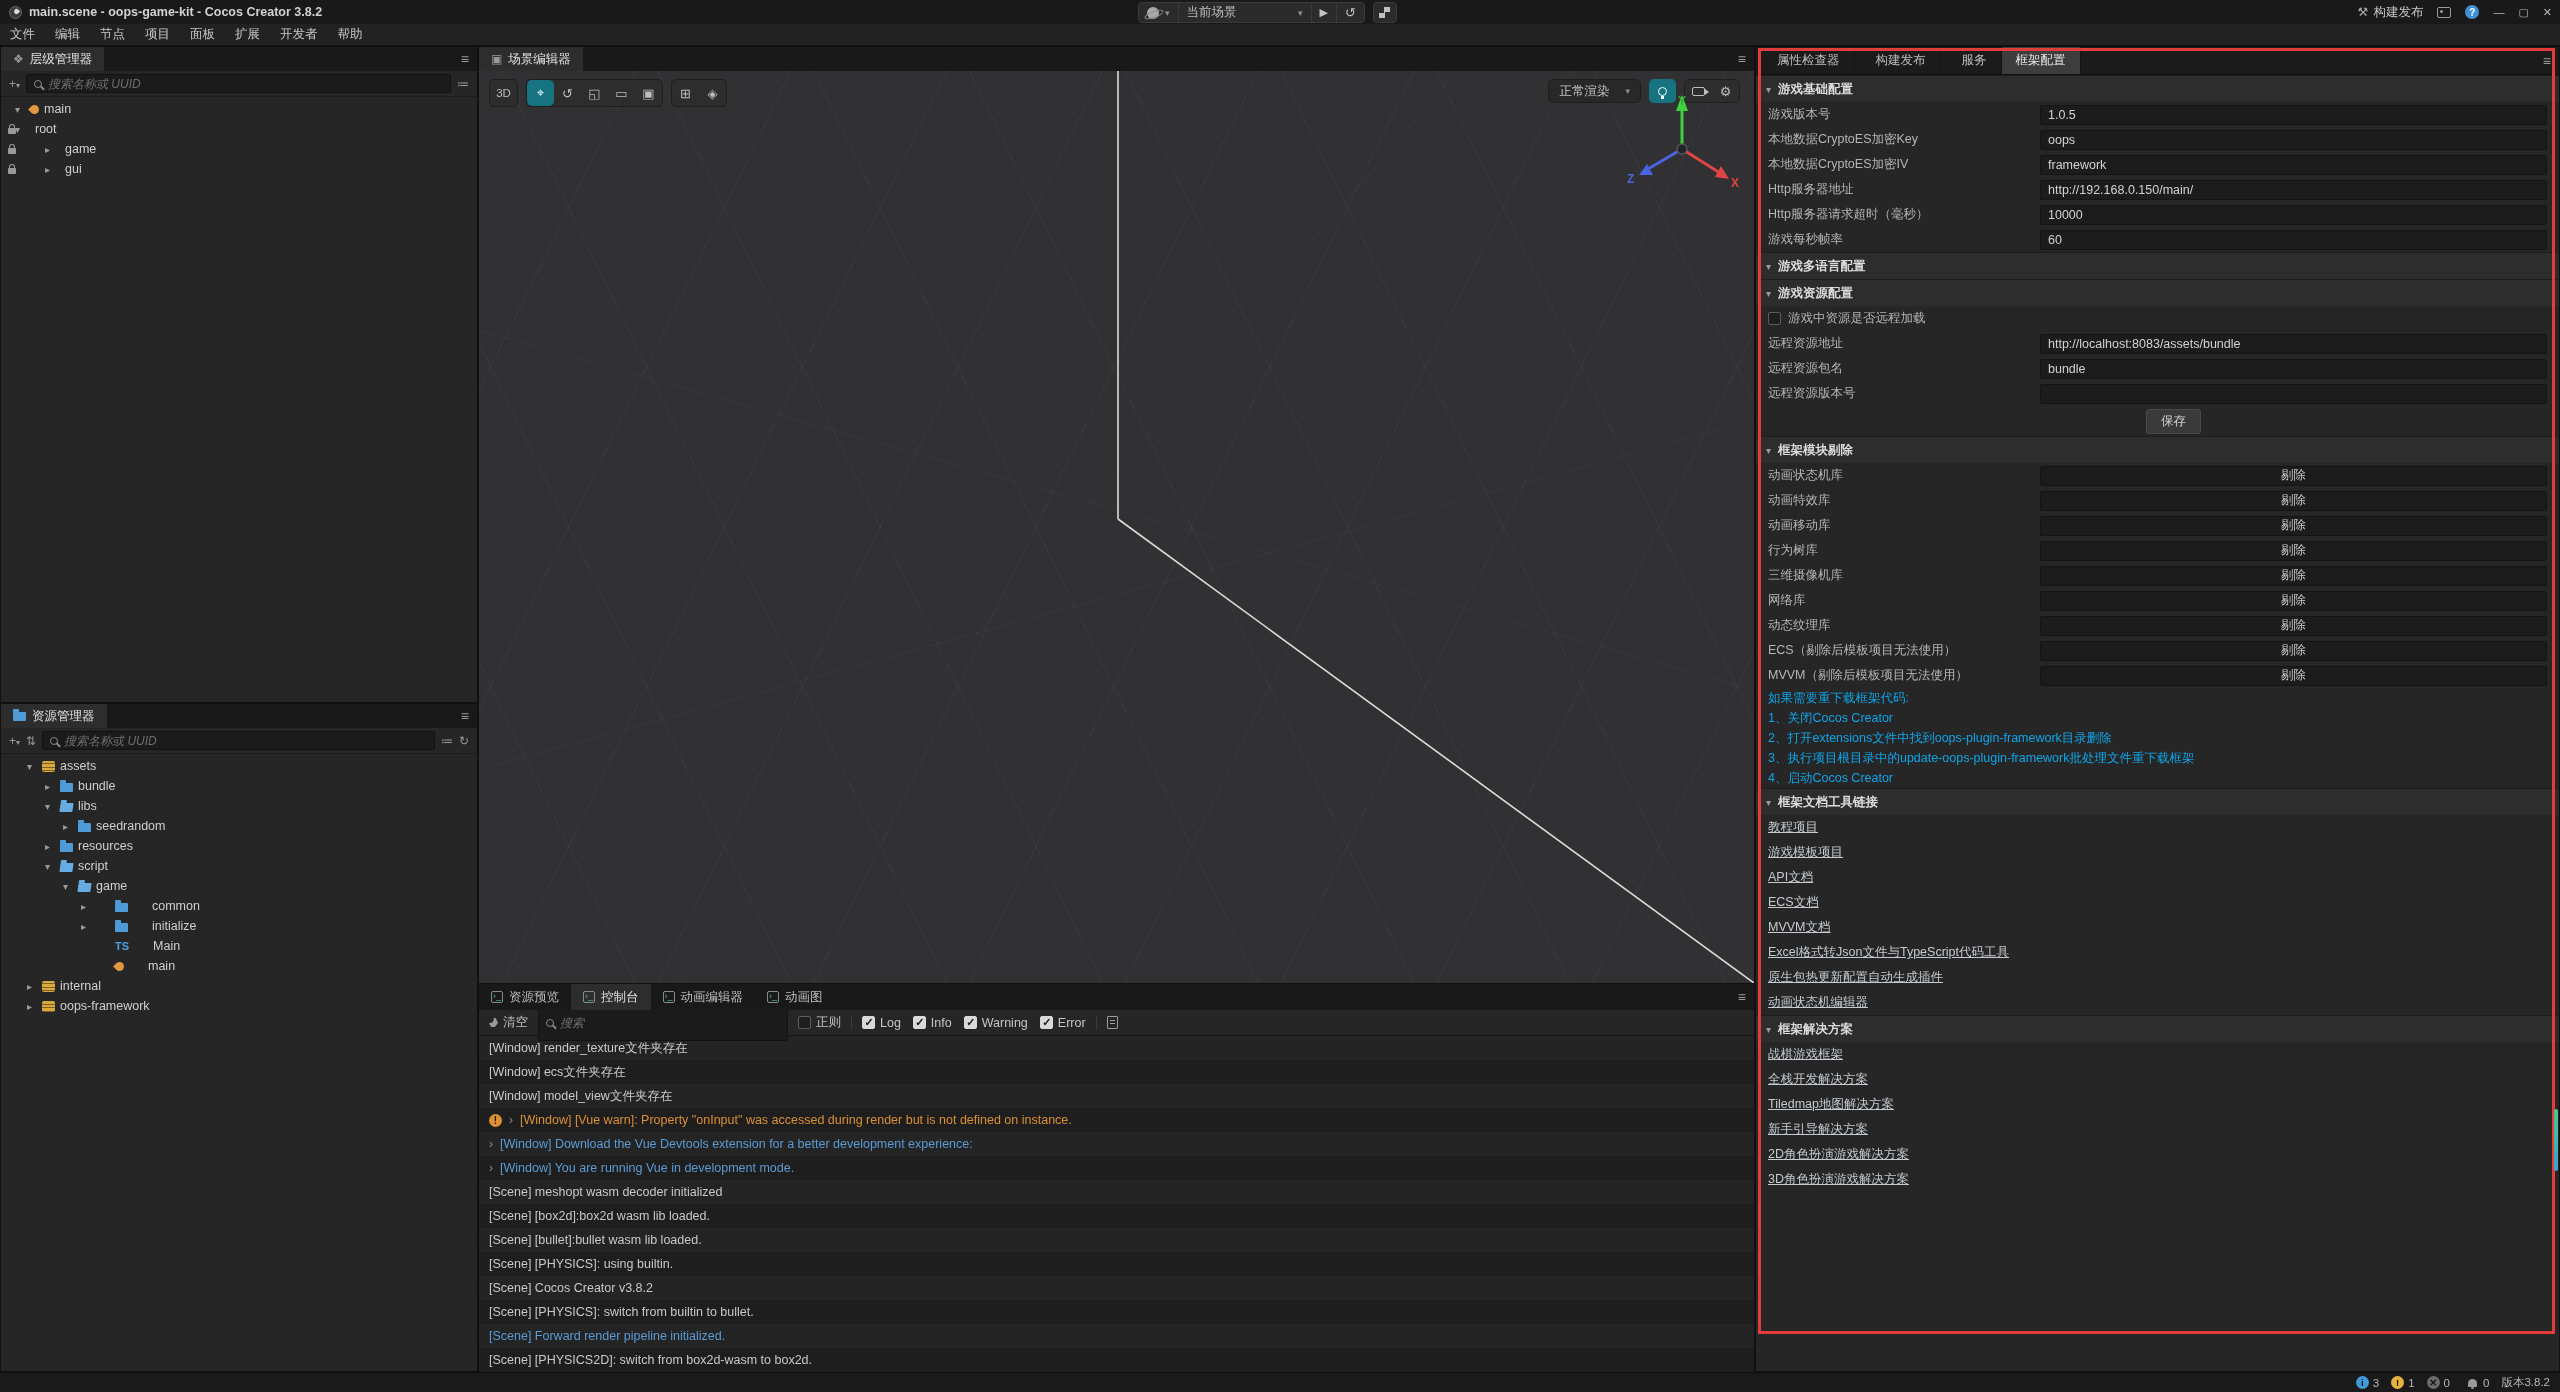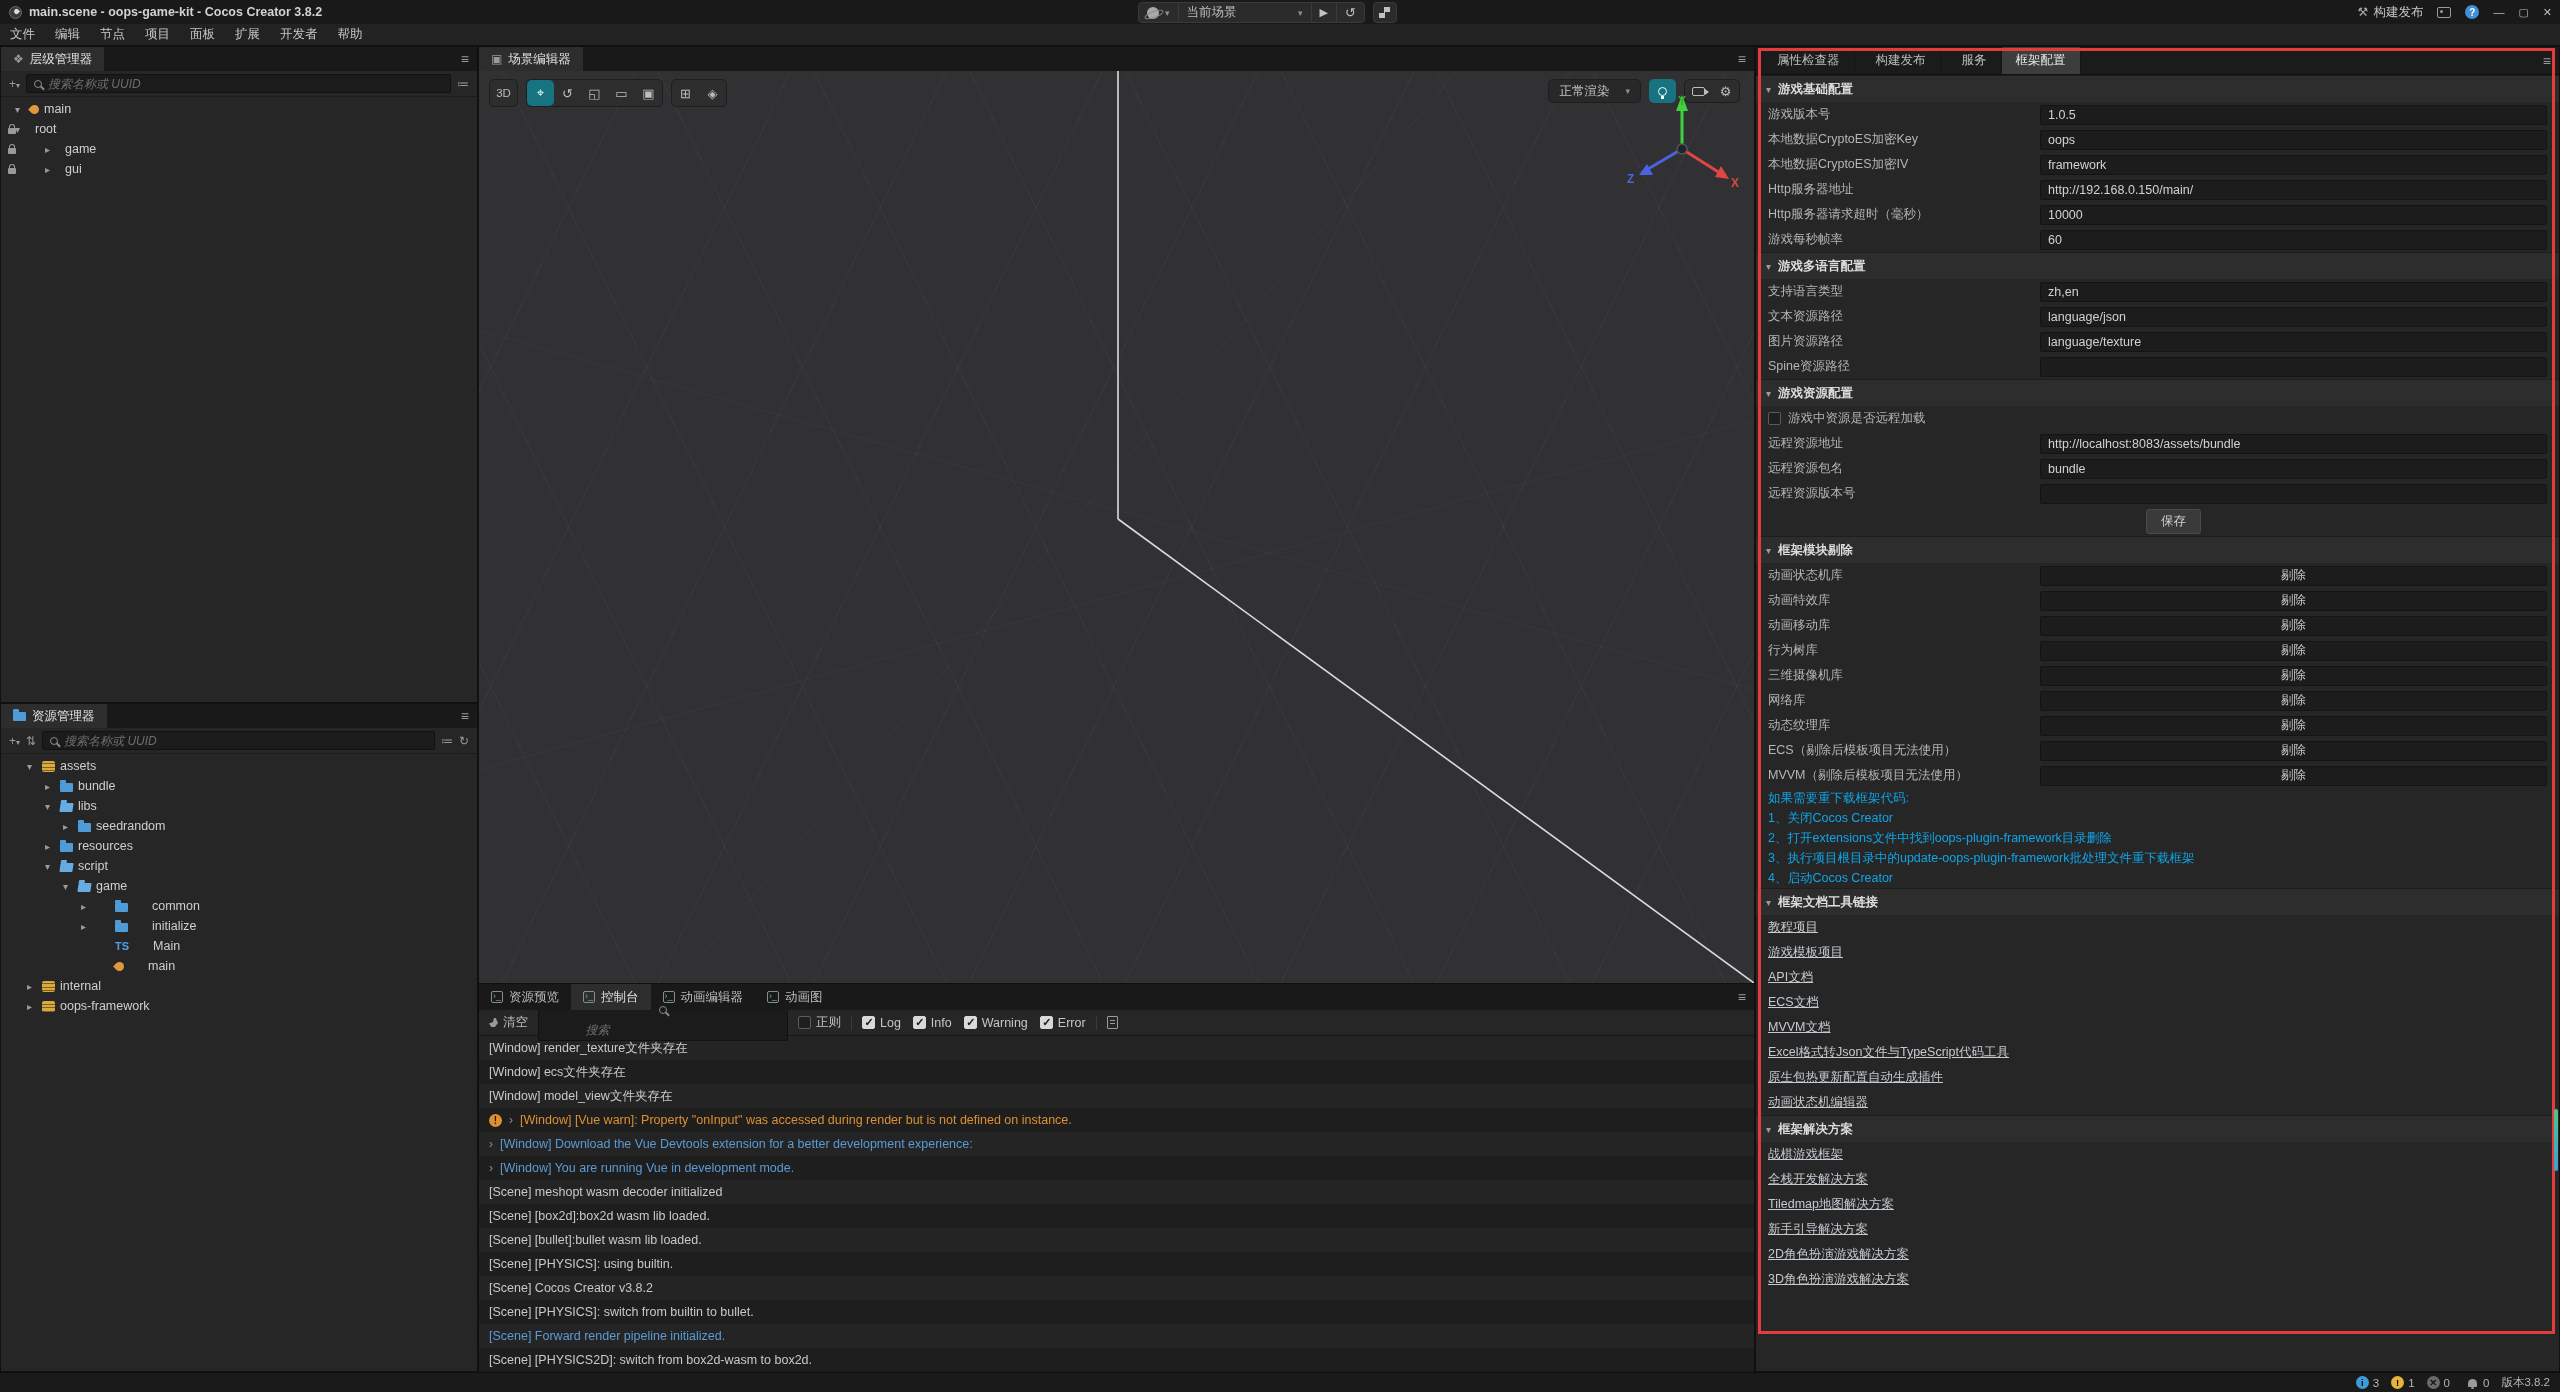--- a/index.html
+++ b/index.html
@@ -119,21 +119,21 @@
   .ftab.active { background:#2d2d2d; color:#e2e2e2; }
   .term-ico { width:12px; height:12px; border:1px solid #8a8a8a; border-radius:2px; font-size:9px;
     line-height:9px; color:#57b3c0; padding-left:1px; }
   .term-ico::before { content:"\203A_"; }
   .con-tool { height:26px; display:flex; align-items:center; gap:10px; padding:0 10px; background:#262626;
     border-bottom:1px solid #161616; }
   .clear-btn { display:flex; align-items:center; gap:5px; color:#bdbdbd; }
   .broom { width:9px; height:9px; background:#9a9a9a;
     clip-path:polygon(55% 0, 75% 0, 100% 55%, 65% 100%, 25% 100%, 0 60%, 45% 45%); }
   .con-search { width:250px; height:36px; background:#1b1b1b; border:1px solid #121212; border-radius:2px;
-    display:flex; align-items:center; gap:6px; padding:0 7px;flex-direction:column; }
+    display:flex; align-items:center; gap:6px; padding:0 7px; }
   .con-search input { flex:1; background:transparent; border:none; outline:none; color:#cfcfcf; font-size:12px;
     font-family:"Liberation Sans",sans-serif; }
   .con-search input::placeholder { color:#6d6d6d; font-style:italic; }
   .vsep { width:1px; height:14px; background:#3a3a3a; }
   .cb { width:13px; height:13px; border:1px solid #5c5c5c; background:#1f1f1f; border-radius:2px;
     position:relative; flex:none; }
   .cb.checked { background:#d9d9d9; border-color:#d9d9d9; }
   .cb.checked::after { content:"\2713"; position:absolute; left:1.5px; top:-1px; color:#1a1a1a;
     font-size:11px; font-weight:bold; }
   .cbl { display:flex; align-items:center; gap:5px; color:#c6c6c6; }
@@ -668,43 +668,20 @@
         <span class="lbl">游戏每秒帧率</span>
         <span class="val">60</span>
       </div>
 
   </div>
 
   <div class="sec-hdr">
     <span class="sarr">▾</span>
     <span class="stitle">游戏多语言配置</span>
   </div>
-  <div>
-
-      <div class="frow">
-        <span class="lbl">支持语言类型</span>
-        <span class="val">zh,en</span>
-      </div>
-
-      <div class="frow">
-        <span class="lbl">文本资源路径</span>
-        <span class="val">language/json</span>
-      </div>
-
-      <div class="frow">
-        <span class="lbl">图片资源路径</span>
-        <span class="val">language/texture</span>
-      </div>
-
-      <div class="frow">
-        <span class="lbl">Spine资源路径</span>
-        <span class="val"></span>
-      </div>
-
-  </div>
 
   <div class="sec-hdr">
     <span class="sarr">▾</span>
     <span class="stitle">游戏资源配置</span>
   </div>
   <div class="cb-row">
     <span class="cb"></span>
     <span>游戏中资源是否远程加载</span>
   </div>
   <div>

